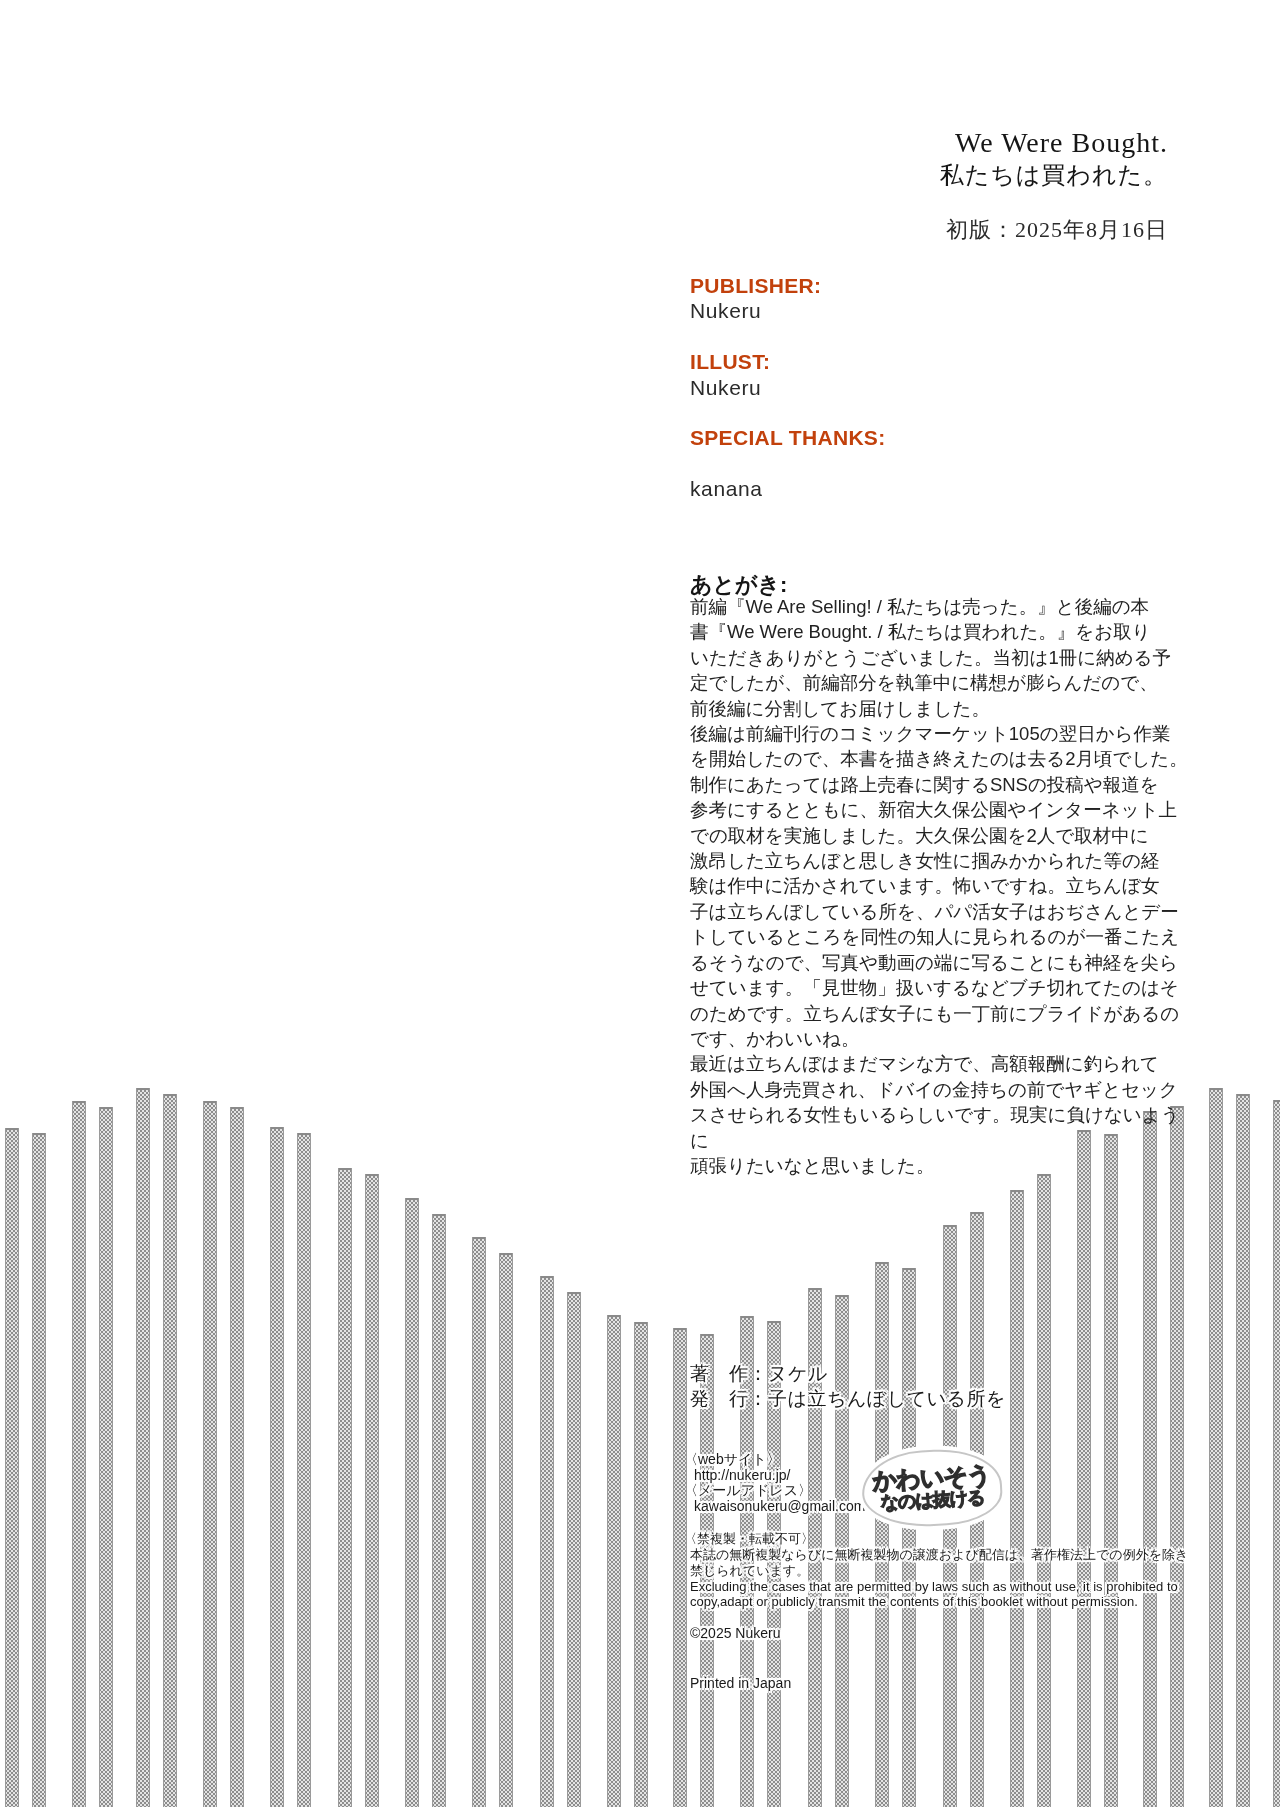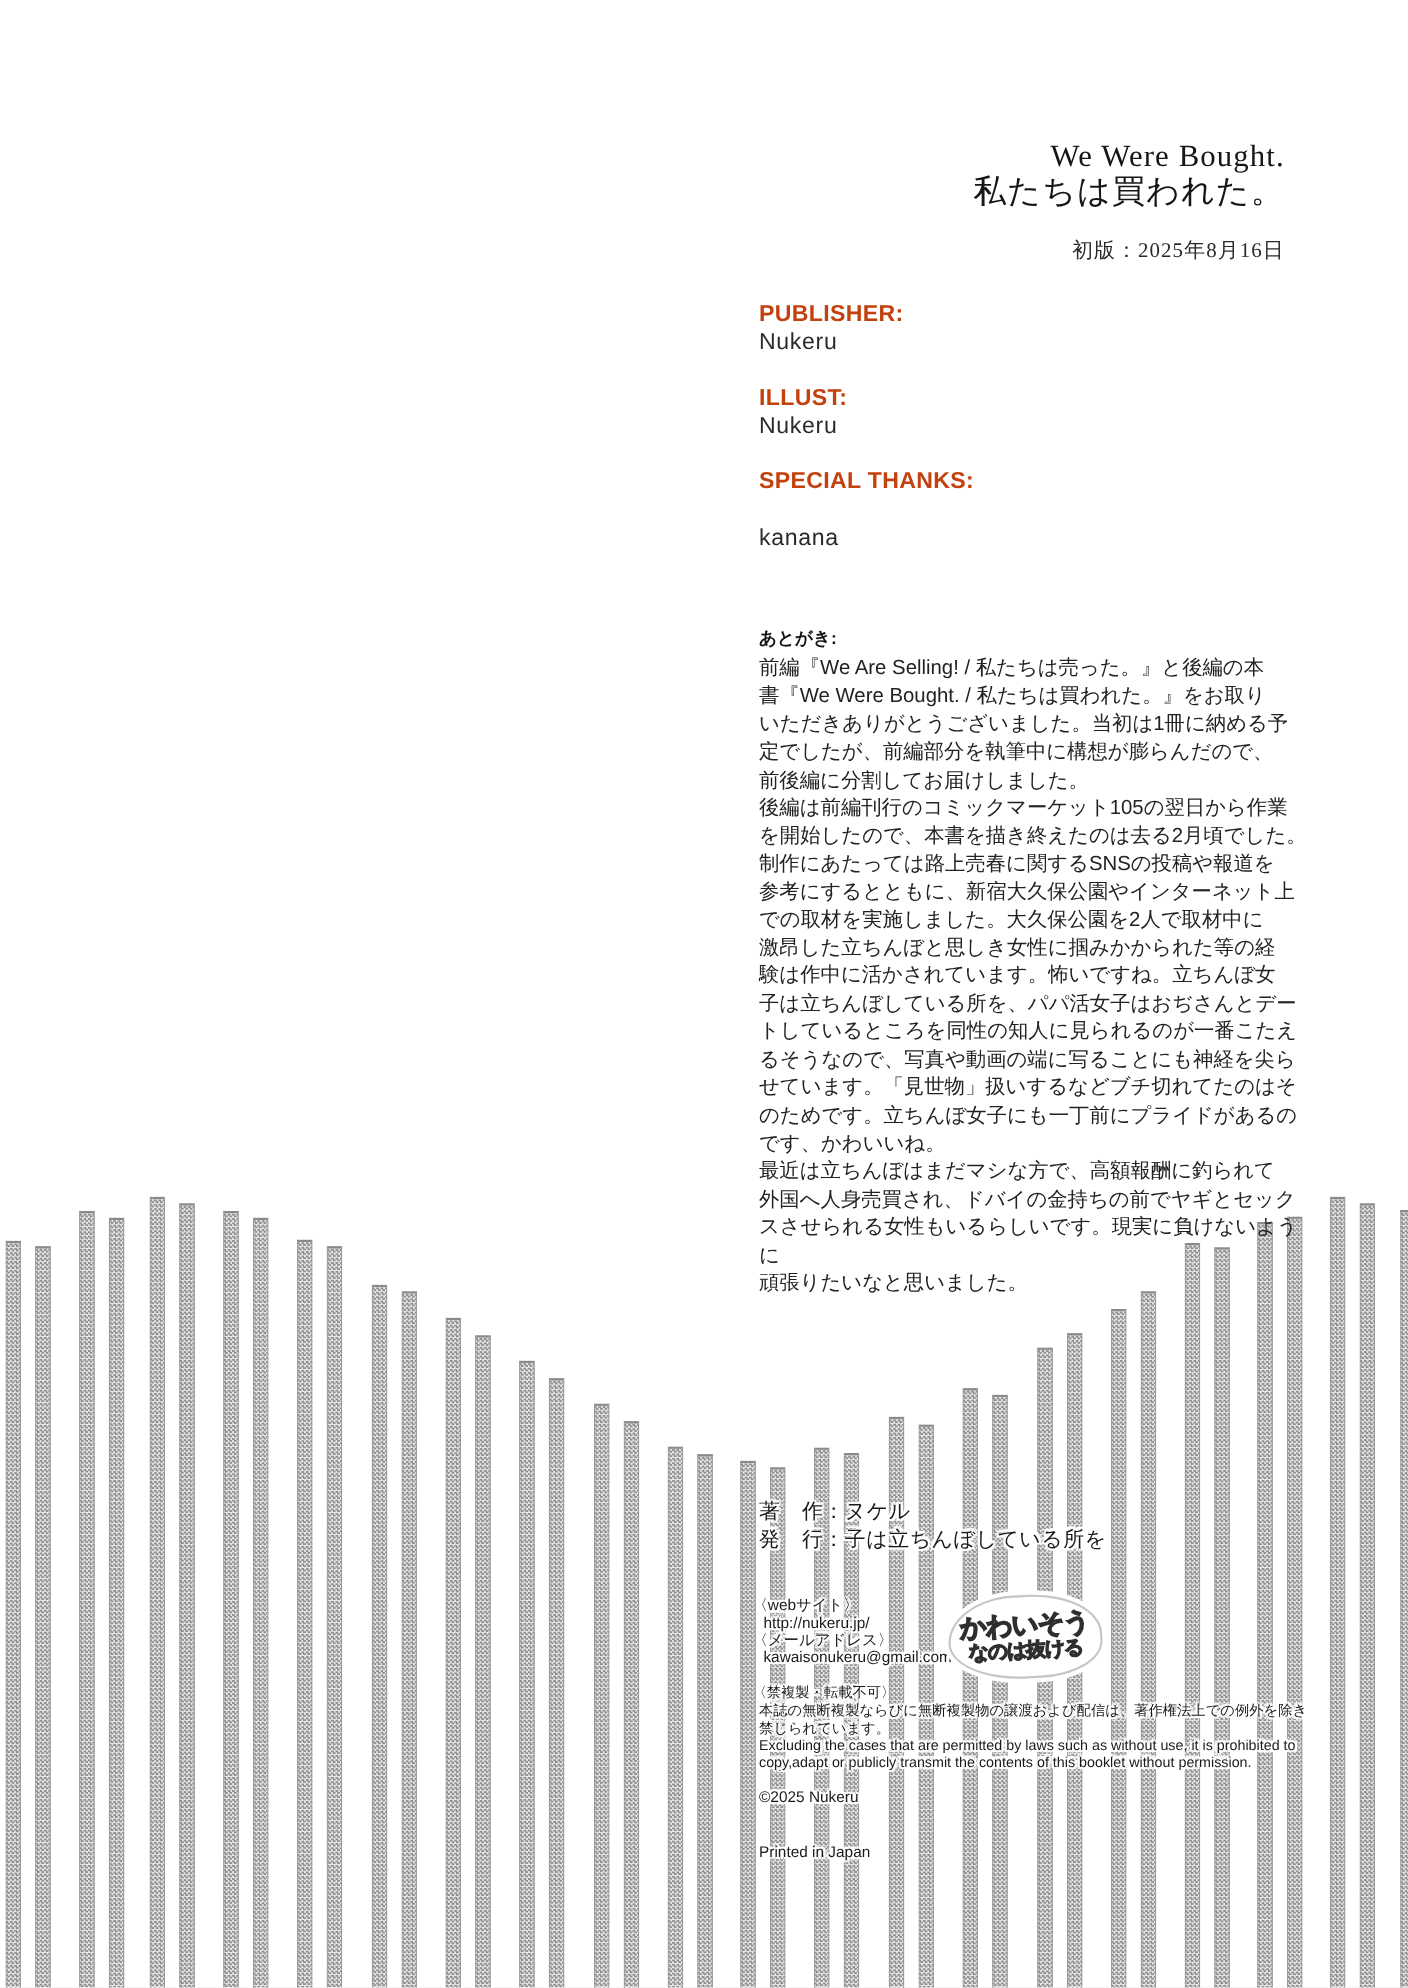--- a/index.html
+++ b/index.html
@@ -22,32 +22,32 @@
     box-shadow:inset 1px 0 0 #9a9a9a, inset -1px 0 0 #9a9a9a, inset 0 2px 0 #8a8a8a;
   }
   
   .title-block{position:absolute;top:128px;right:112px;text-align:right;z-index:2;}
   .title-en{
     font-family:"Liberation Serif","DejaVu Serif",serif;
     font-size:28px;line-height:30px;letter-spacing:1px;color:#161616;
   }
   .title-jp{
     font-family:Liberation Sans, sans-serif;
-    font-size:30px;line-height:34px;letter-spacing:1px;color:#161616;
+    font-size:24px;line-height:34px;letter-spacing:1px;color:#161616;
   }
   .edition{
     font-family:"Liberation Serif","DejaVu Serif",serif;
-    font-size:19px;margin-top:23px;color:#2a2a2a;letter-spacing:1px;
+    font-size:22px;margin-top:23px;color:#2a2a2a;letter-spacing:1px;
   }
   
   .line{position:absolute;left:690px;z-index:2;white-space:nowrap;}
   .credit-label{font-weight:bold;font-size:21px;letter-spacing:.3px;color:#c2410c;}
   .credit-value{font-size:21px;font-weight:400;color:#2b2b2b;letter-spacing:.6px;}
   
-  .afterword-heading{font-weight:bold;font-size:16px;color:#151515;}
+  .afterword-heading{font-weight:bold;font-size:22px;color:#151515;}
   .afterword-body{
     position:absolute;left:690px;top:594px;width:505px;z-index:2;
     font-size:18.5px;line-height:25.4px;white-space:pre-line;color:#222;
   }
   
   .halo{
     text-shadow:
       -2px -2px 0 #fff, 2px -2px 0 #fff, -2px 2px 0 #fff, 2px 2px 0 #fff,
       -2px 0 0 #fff, 2px 0 0 #fff, 0 -2px 0 #fff, 0 2px 0 #fff,
       0 0 4px #fff, 0 0 6px #fff;

